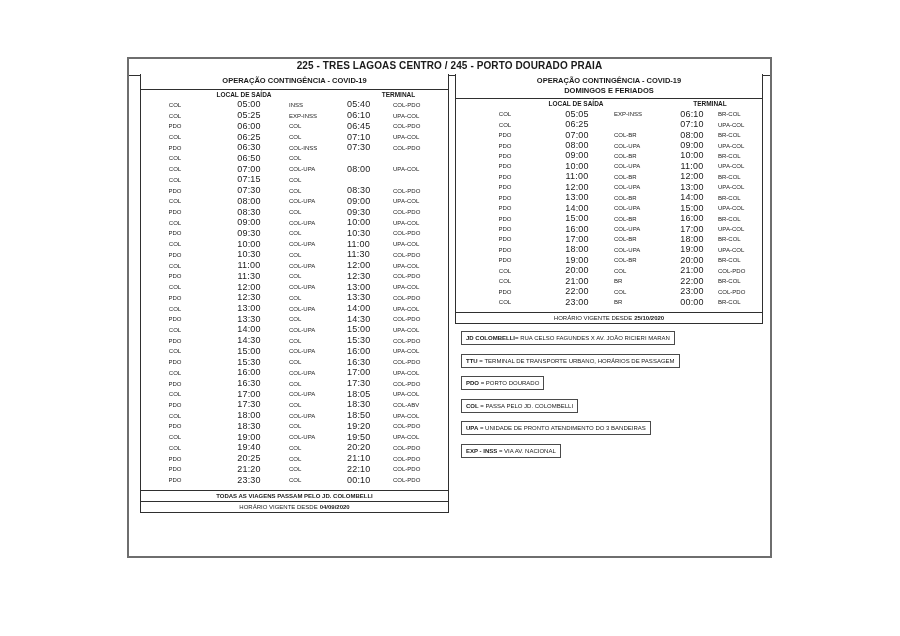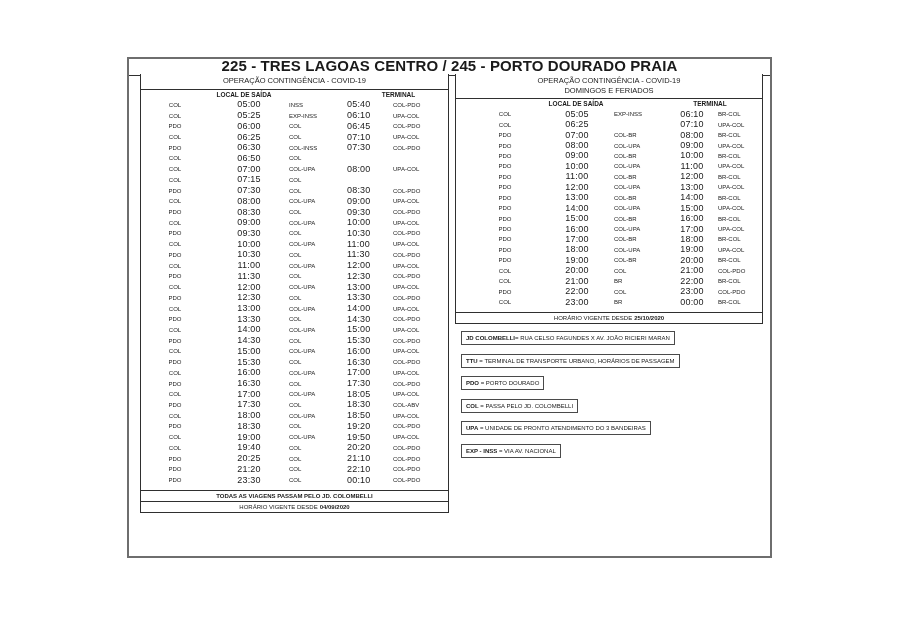--- a/index.html
+++ b/index.html
@@ -7,28 +7,28 @@
     width:900px;height:636px;background:#ffffff;position:relative;
     font-family:"Liberation Sans", sans-serif;color:#1a1a1a;
     -webkit-font-smoothing:antialiased;
   }
   .page{
     position:absolute;left:127px;top:57px;width:645px;height:501px;
     border:2px solid #6e6e6e;box-sizing:border-box;background:#fff;
   }
   .title-row{
     position:absolute;left:0;top:0;width:100%;height:17px;line-height:14px;
-    text-align:center;font-weight:bold;font-size:15px;
+    text-align:center;font-weight:bold;font-size:10px;
     border-bottom:1px solid #2f2f2f;box-sizing:border-box;letter-spacing:.1px;
   }
   .tbl{position:absolute;top:15px;background:#fff}
   .tbl-left{left:11px;width:309px}
   .tbl-right{left:326px;width:308px}
   .sec-head{
-    border:1px solid #2f2f2f;border-top:none;text-align:center;font-weight:normal;
+    border:1px solid #2f2f2f;border-top:none;text-align:center;font-weight:bold;
     font-size:7.5px;padding:2px 0 3px;box-sizing:border-box;
   }
   .sec-head div{line-height:9.5px}
   .tbl-body{border:1px solid #2f2f2f;border-top:none;box-sizing:border-box;padding-bottom:5px}
   .col-head{position:relative;height:10px;font-weight:bold;font-size:6.5px}
   .col-head span{position:absolute;top:2px;text-align:center;line-height:1}
   .tbl-left .ch1{left:0;width:206px}
   .tbl-left .ch2{left:206px;width:103px}
   .tbl-right .ch1{left:0;width:240px}
   .tbl-right .ch2{left:200px;width:108px}

